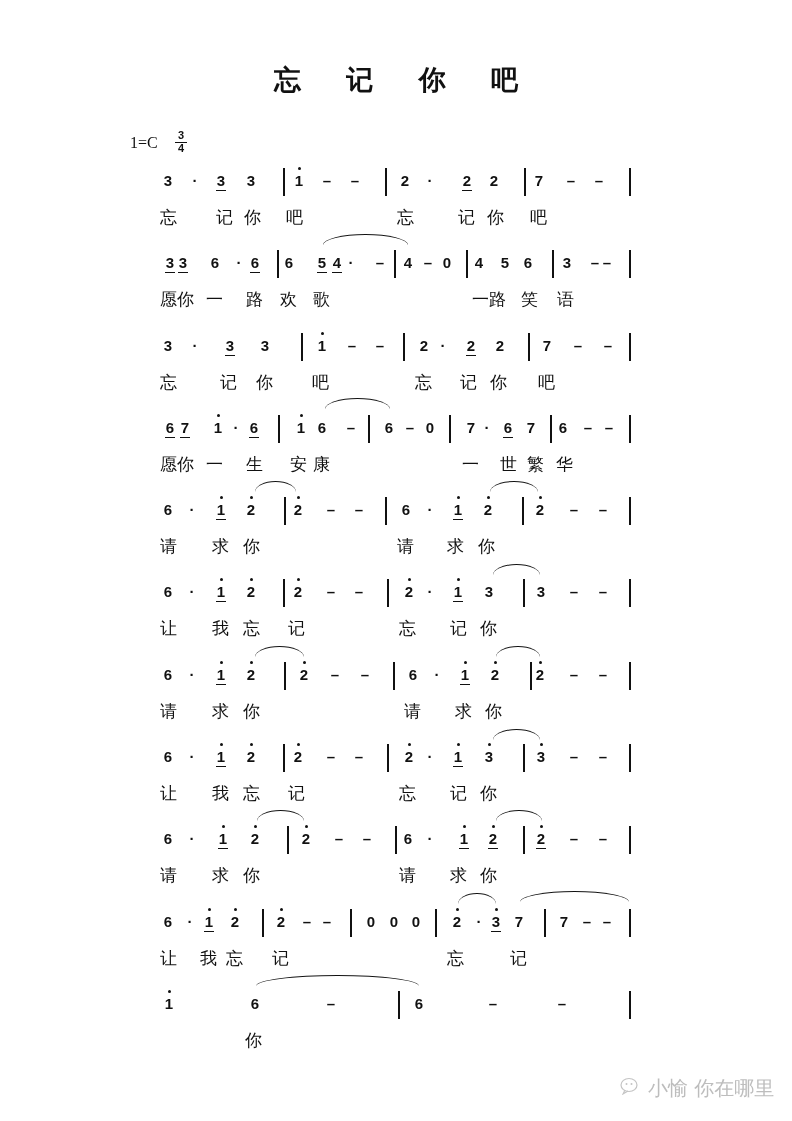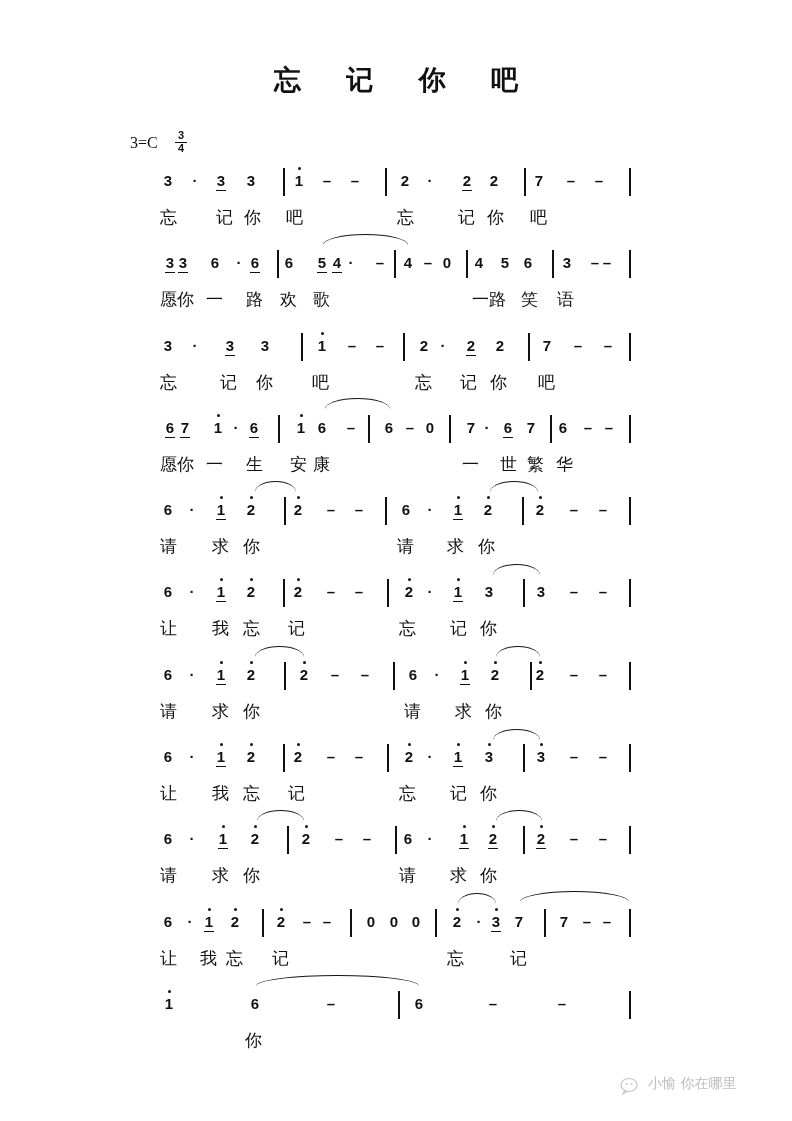--- a/index.html
+++ b/index.html
@@ -8,28 +8,28 @@
   .key { position: absolute; left: 130px; top: 134px; font-family: "Liberation Serif", serif; font-size: 16px; }
   .ts { position: absolute; left: 175px; top: 130px; font-family: "Liberation Sans", sans-serif; font-weight: bold; font-size: 11px; line-height: 11px; text-align: center; width: 12px; }
   .ts .num { border-bottom: 1px solid #111; display: block; padding-bottom: 1px; }
   .row { position: absolute; left: 0; width: 792px; height: 70px; }
   .note { position: absolute; font-family: "Liberation Sans", sans-serif; font-weight: bold; font-size: 15px; line-height: 18px; top: 0; text-align: center; min-width: 10px; }
   .note.u::after { content: ""; position: absolute; left: 0; right: 0; bottom: -1px; border-bottom: 1.5px solid #111; }
   .note.hi::before { content: ""; position: absolute; left: 50%; top: -5px; width: 3px; height: 3px; margin-left: -1.5px; background: #111; border-radius: 50%; }
   .bar { position: absolute; top: -4px; width: 1.5px; height: 28px; background: #111; }
   .lyr { position: absolute; top: 35px; font-family: "DejaVu Sans", sans-serif; font-size: 17px; line-height: 20px; }
   .slur { position: absolute; border-top: 1.3px solid #111; border-radius: 50% 50% 0 0 / 100% 100% 0 0; height: 10px; }
-  .wm { position: absolute; left: 618px; top: 1075px; font-size: 14px; color: #bdbdbd; font-family: "DejaVu Sans", sans-serif; text-align: center; }
+  .wm { position: absolute; left: 618px; top: 1075px; font-size: 20px; color: #bdbdbd; font-family: "DejaVu Sans", sans-serif; text-align: center; }
   .wm-icon { position: absolute; left: 620px; top: 1077px; width: 22px; height: 18px; color: #c8c8c8; }
 </style>
 </head>
 <body>
 
 <div class="title">忘 记 你 吧</div>
-<div class="key">3=C</div>
+<div class="key">1=C</div>
 <div class="ts">
   <span class="num">3</span>
   <span>4</span>
 </div>
 
 <div id="score">
     <div class="row" style="top: 172px;">
       <span class="note" style="left: 163px;">3</span>
       <span class="note" style="left: 190px;">·</span>
       <span class="note u" style="left: 216px;">3</span>

